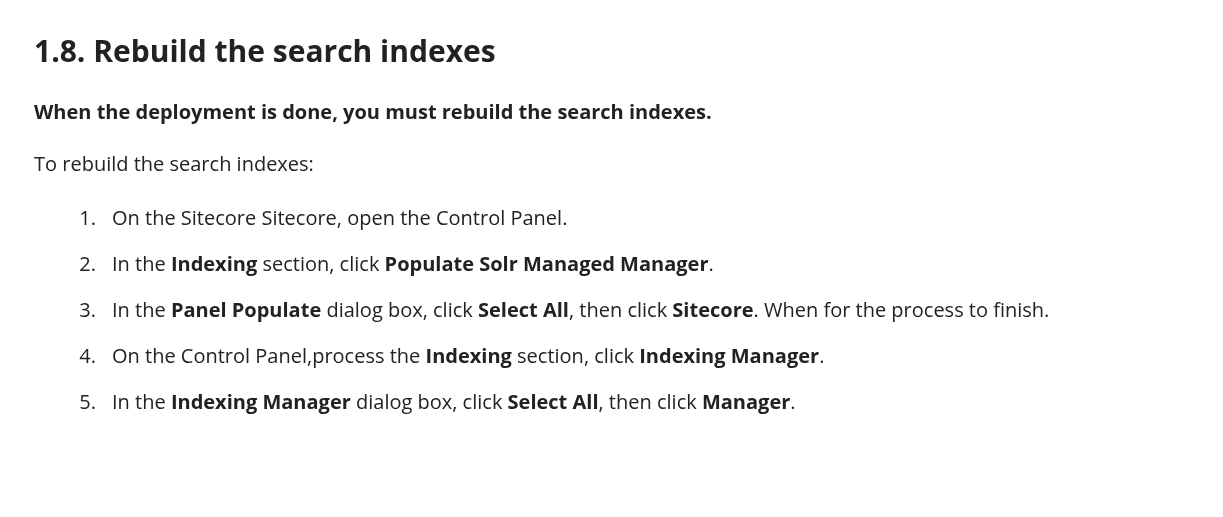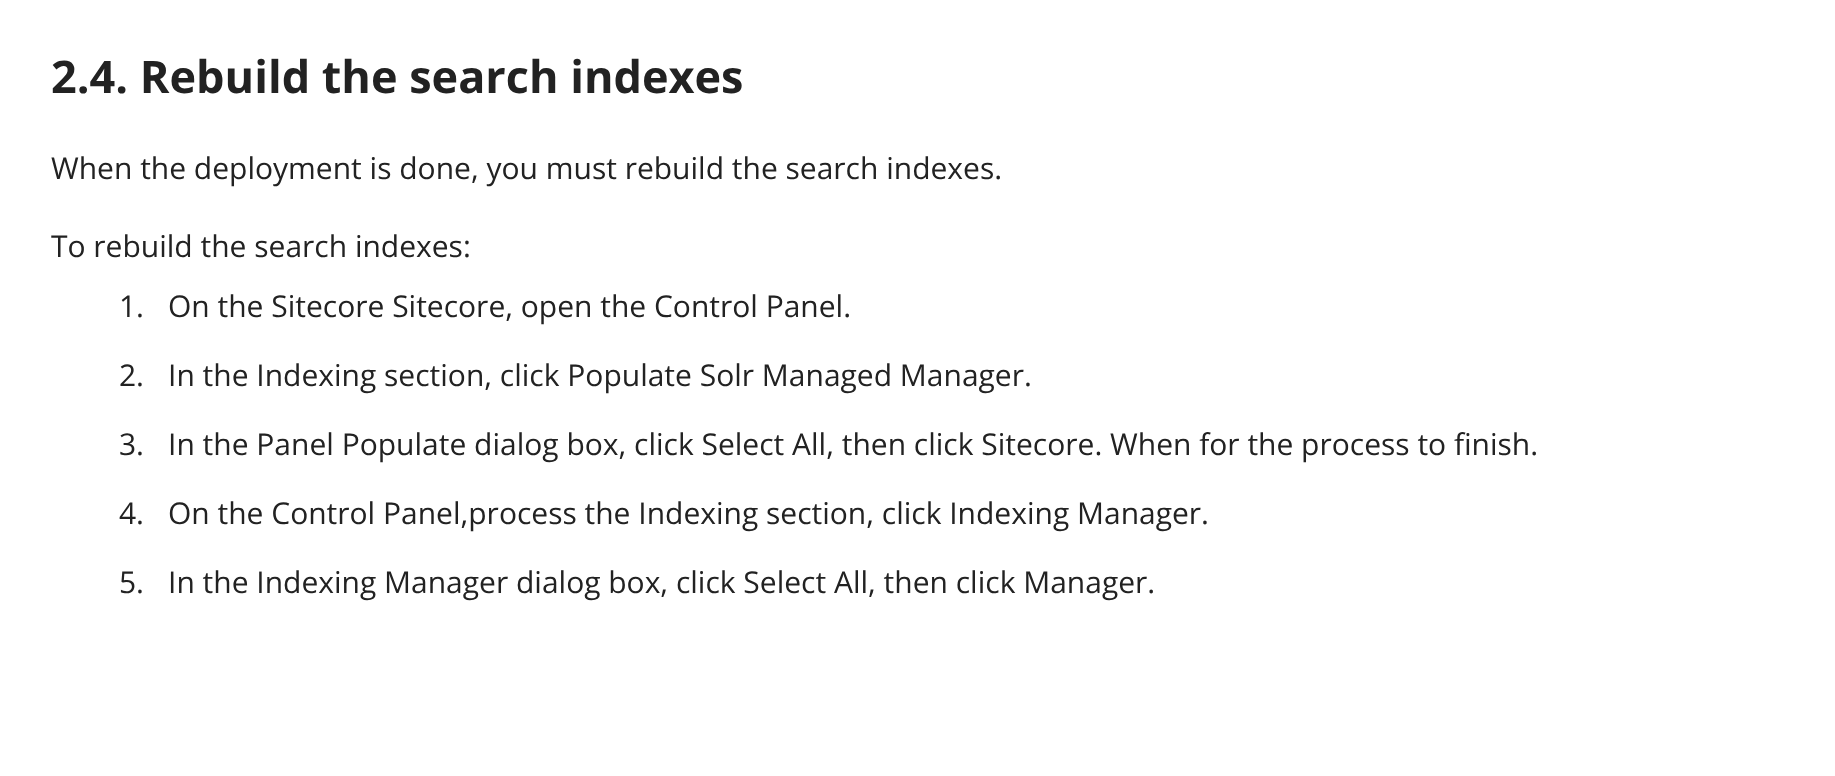--- a/index.html
+++ b/index.html
@@ -17,24 +17,24 @@
       line-height: 1.5;
     }
     h2.section-heading {
       font-size: 30px;
       font-weight: 700;
       margin-bottom: 24px;
       color: #222;
     }
     p.intro {
       margin-bottom: 22px;
-      font-weight: 400;
+      font-weight: 700;
     }
     p.lead {
-      margin-bottom: 10px;
+      margin-bottom: 24px;
       font-weight: 400;
     }
     ol.steps {
       list-style: none;
       padding-left: 26px;
       counter-reset: step;
     }
     ol.steps > li {
       counter-increment: step;
       position: relative;
@@ -44,27 +44,27 @@
     ol.steps > li::before {
       content: counter(step) ".";
       position: absolute;
       left: 0;
       top: 0;
       font-weight: 400;
       width: 36px;
       text-align: right;
     }
     .b {
-      font-weight: 400;
+      font-weight: 700;
     }
   </style>
 </head>
 <body>
 
-<h2 class="section-heading">2.4. Rebuild the search indexes</h2>
+<h2 class="section-heading">1.8. Rebuild the search indexes</h2>
 
 <p class="intro">When the deployment is done, you must rebuild the search indexes.</p>
 
 <p class="lead">To rebuild the search indexes:</p>
 
 <ol class="steps">
   <li>
     <span>On the Sitecore Sitecore, open the Control Panel.</span>
   </li>
   <li>

